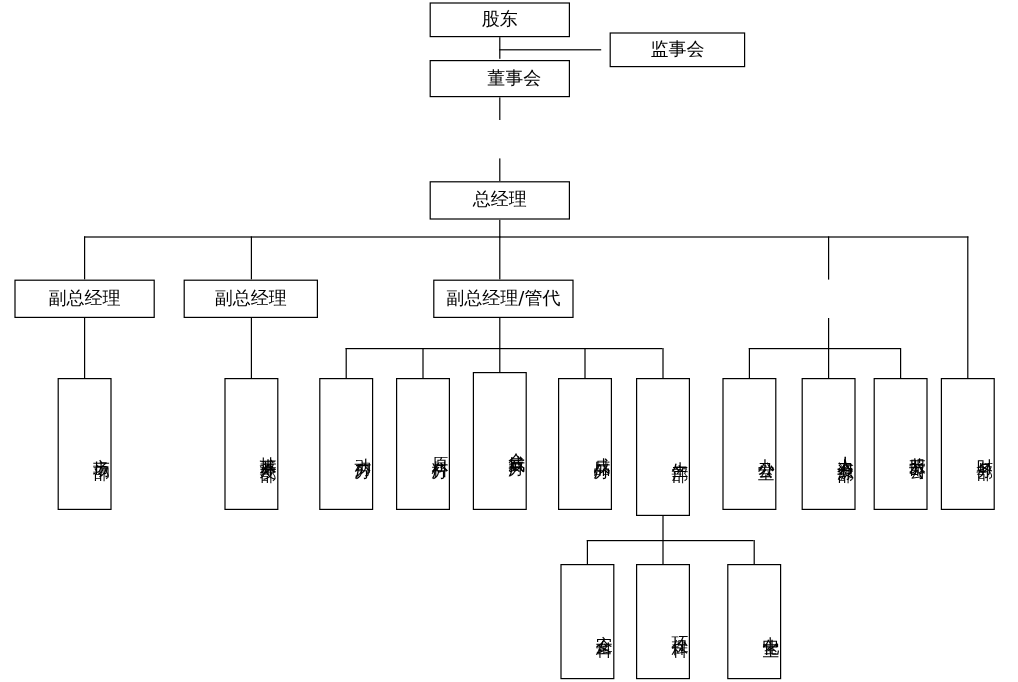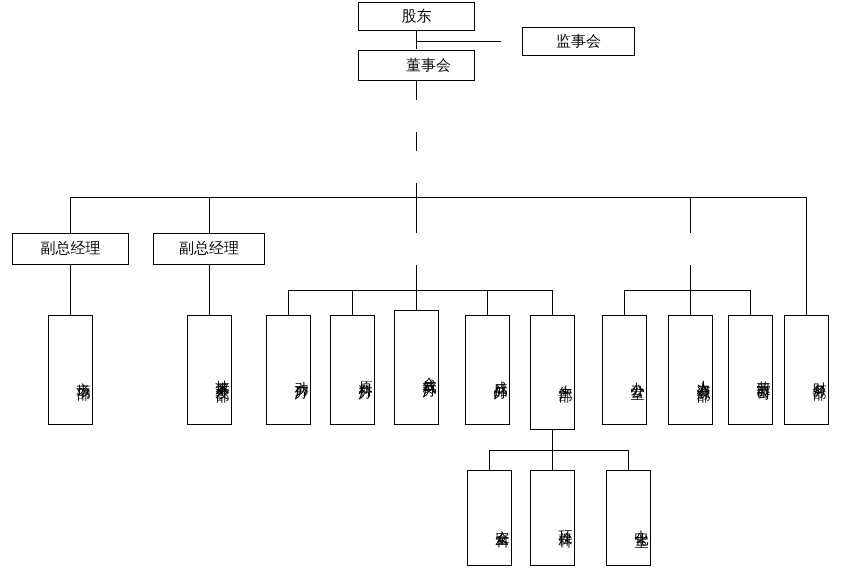--- a/index.html
+++ b/index.html
@@ -88,30 +88,32 @@
   <div class="line v" style="left:750px; top:290px; height:25px;"></div>
 
   <div class="line v" style="left:552px; top:430px; height:20px;"></div>
   <div class="line h" style="left:489px; top:450px; width:139px;"></div>
   <div class="line v" style="left:489px; top:450px; height:20px;"></div>
   <div class="line v" style="left:552px; top:450px; height:20px;"></div>
   <div class="line v" style="left:628px; top:450px; height:20px;"></div>
 
   <div class="node" style="left:358px; top:2px; width:117px; height:29px;">股东</div>
 
-  <div class="node" style="left:522px; top:27px; width:113px; height:29px;text-align:center;">监事会</div>
+  <div class="node" style="left:508px; top:27px; width:113px; height:29px;text-align:center;">监事会</div>
 
   <div class="node" style="left:358px; top:50px; width:117px; height:31px;padding-left:24px;">董事会</div>
 
 
+  <div class="node" style="left:358px; top:151px; width:117px; height:32px;">总经理</div>
 
   <div class="node" style="left:12px; top:233px; width:117px; height:32px;">副总经理</div>
 
   <div class="node" style="left:153px; top:233px; width:112px; height:32px;">副总经理</div>
 
+  <div class="node" style="left:361px; top:233px; width:117px; height:32px;">副总经理/管代</div>
 
 
   <div class="node vert" style="left:48px; top:315px; width:45px; height:110px;">市场部</div>
 
   <div class="node vert" style="left:187px; top:315px; width:45px; height:110px;">技术开发部</div>
 
   <div class="node vert" style="left:266px; top:315px; width:45px; height:110px;">动力分厂</div>
 
   <div class="node vert" style="left:330px; top:315px; width:45px; height:110px;">原料分厂</div>
 

